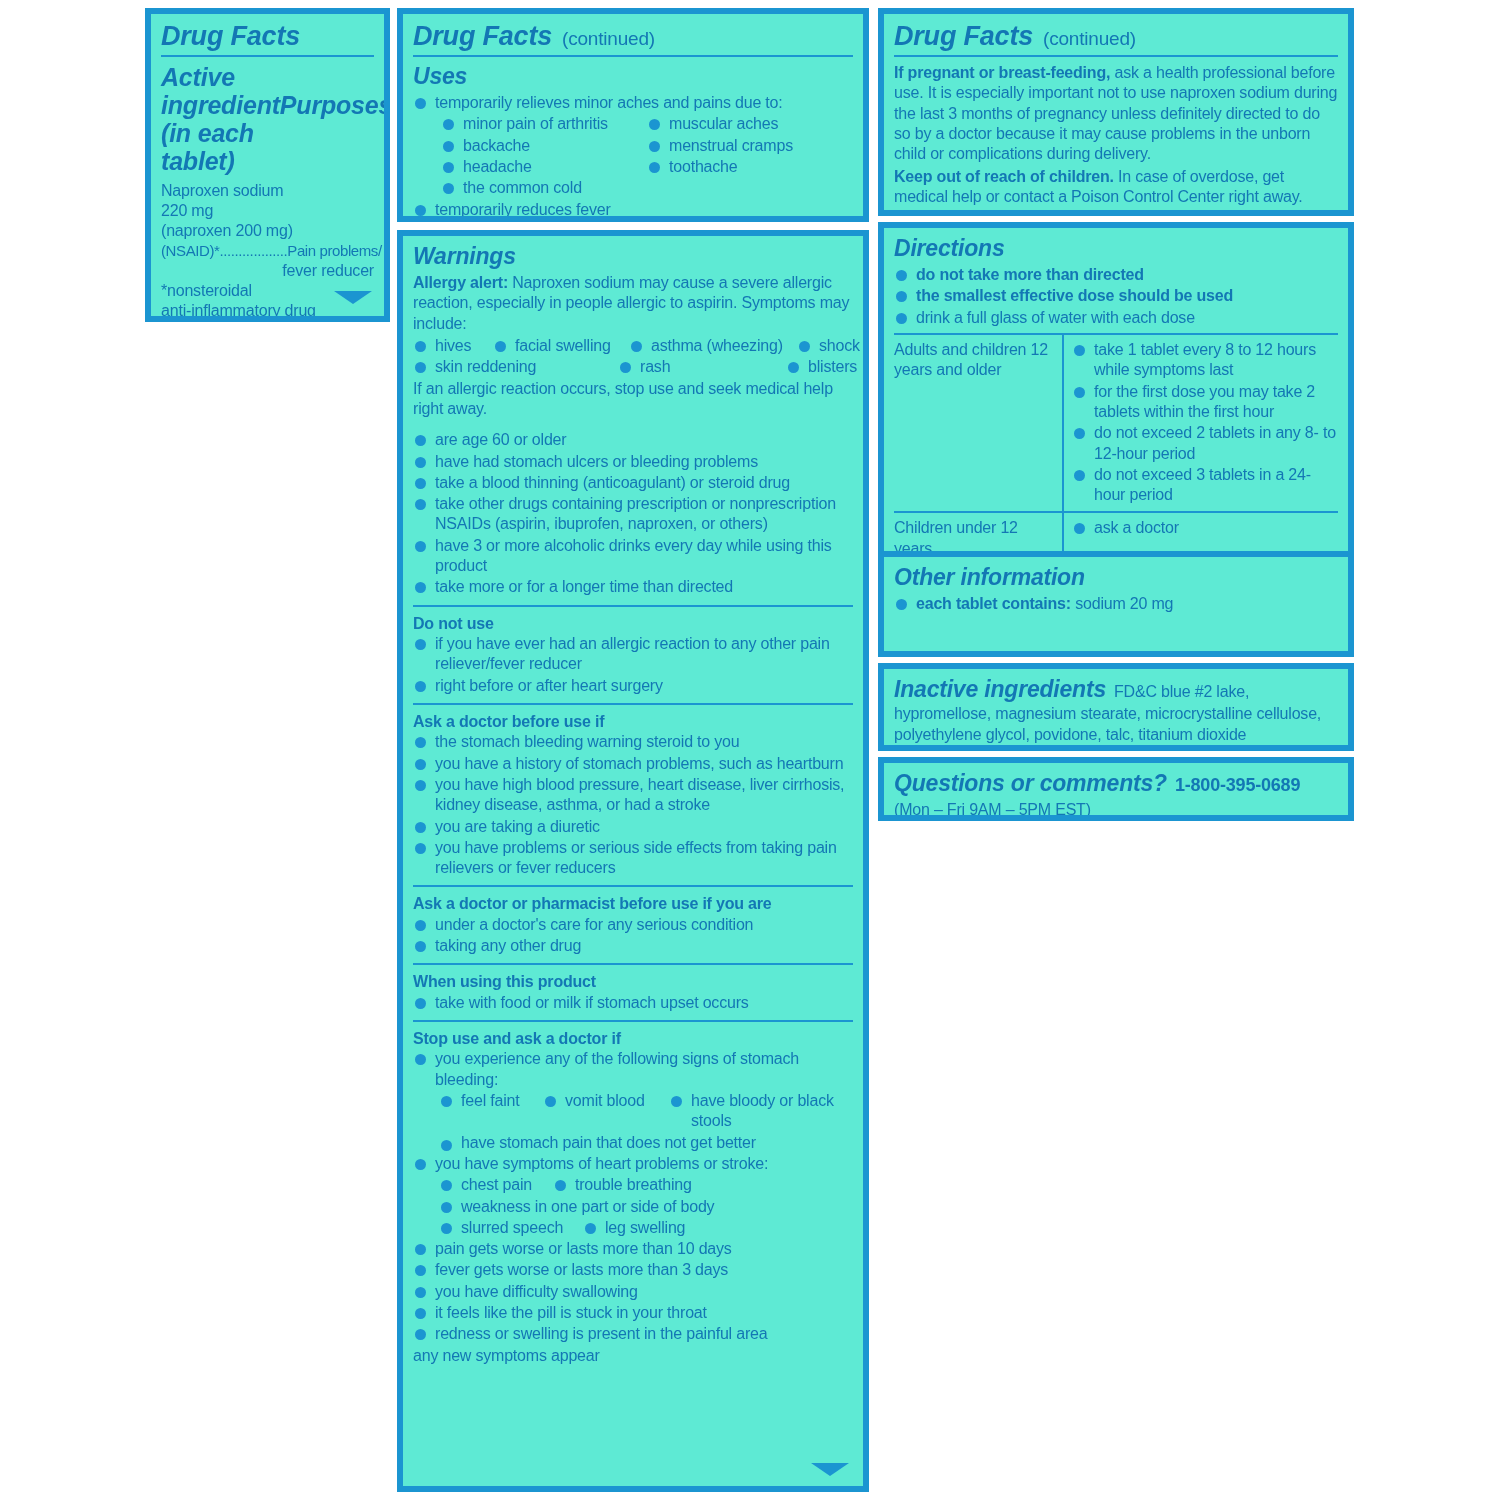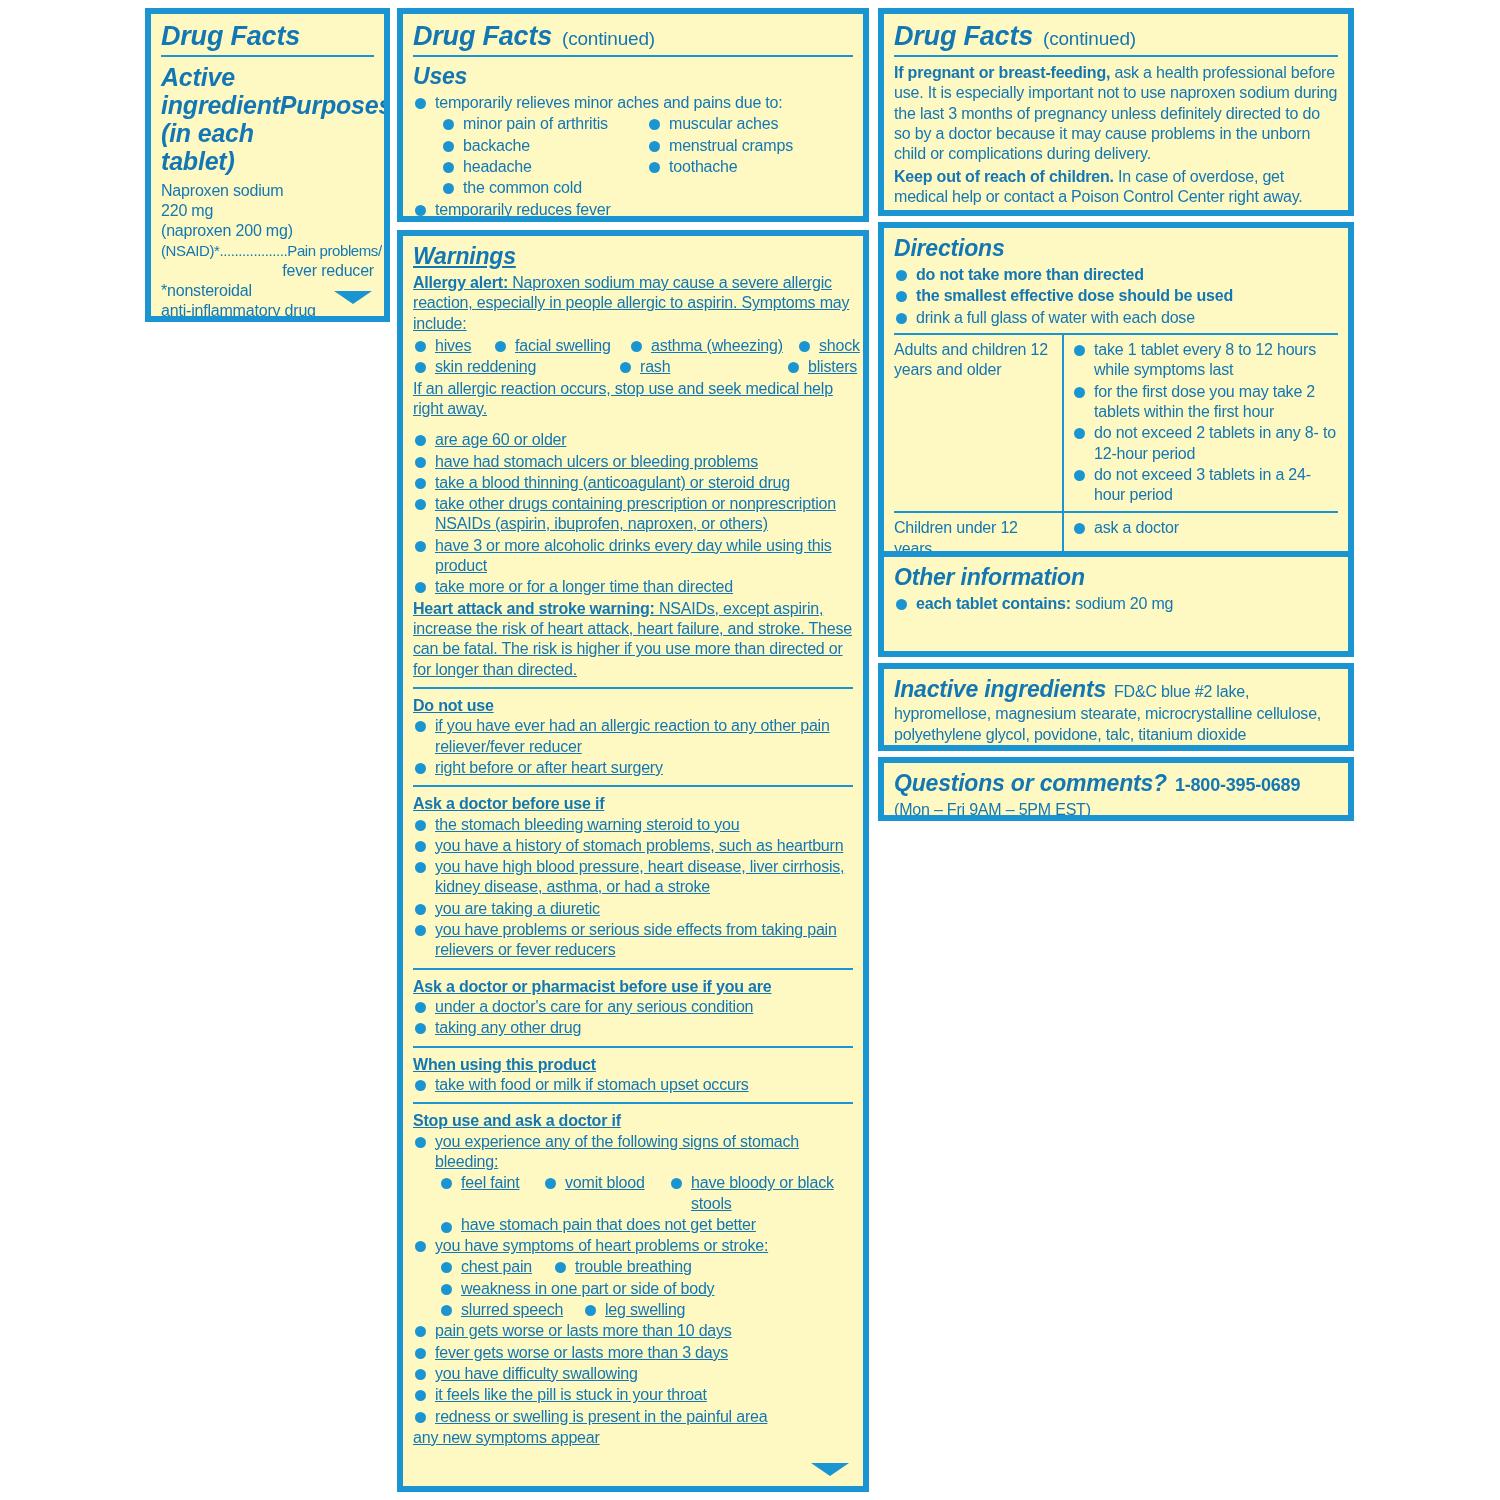--- a/index.html
+++ b/index.html
@@ -3,24 +3,24 @@
 <meta charset="utf-8">
 <style>
   :root { --accent:#1b95d1; --txt:#1377b4; }
   * { box-sizing:border-box; }
   html,body { margin:0; padding:0; }
   body {
     width:1500px; height:1500px; position:relative; background:#ffffff;
     font-family:"Liberation Sans","DejaVu Sans",sans-serif;
     color:var(--txt); font-size:16px; line-height:1.27; letter-spacing:-0.2px;
   }
-  .box { position:absolute; border:6px solid var(--accent); background:#fef9c3; padding:6px 10px; overflow:hidden; }
+  .box { position:absolute; border:6px solid var(--accent); background:#5eead4; padding:6px 10px; overflow:hidden; }
   #box-left { left:145px; top:8px;   width:245px; height:314px; }
   #box-mid1 { left:397px; top:8px;   width:472px; height:214px; }
-  #box-mid2 { left:397px; top:230px; width:472px; height:1262px;text-decoration:underline; }
+  #box-mid2 { left:397px; top:230px; width:472px; height:1262px; }
   #box-r1   { left:878px; top:8px;   width:476px; height:208px; }
   #box-r2   { left:878px; top:222px; width:476px; height:392px; }
   #box-r3   { left:878px; top:551px; width:476px; height:106px; }
   #box-r4   { left:878px; top:663px; width:476px; height:88px;  }
   #box-r5   { left:878px; top:757px; width:476px; height:64px;  }
 
   .df-line { display:flex; align-items:baseline; gap:10px; }
   .df-title { font-style:italic; font-weight:bold; font-size:27px; line-height:32px; }
   .df-cont { font-size:19px; }
   .rule { height:2px; background:var(--accent); margin:3px 0 6px; }
@@ -188,21 +188,20 @@
       <span>take other drugs containing prescription or nonprescription NSAIDs (aspirin, ibuprofen, naproxen, or others)</span>
     </div>
   <div class="b">
       <span class="dot"></span>
       <span>have 3 or more alcoholic drinks every day while using this product</span>
     </div>
   <div class="b">
       <span class="dot"></span>
       <span>take more or for a longer time than directed</span>
     </div>
-  <p class="para"><span class="bd">Heart attack and stroke warning:</span><span> NSAIDs, except aspirin, increase the risk of heart attack, heart failure, and stroke. These can be fatal. The risk is higher if you use more than directed or for longer than directed.</span></p>
 
   <div class="hr"></div>
   <div class="bd">Do not use</div>
   <div class="b">
       <span class="dot"></span>
       <span>if you have ever had an allergic reaction to any other pain reliever/fever reducer</span>
     </div>
   <div class="b">
       <span class="dot"></span>
       <span>right before or after heart surgery</span>

